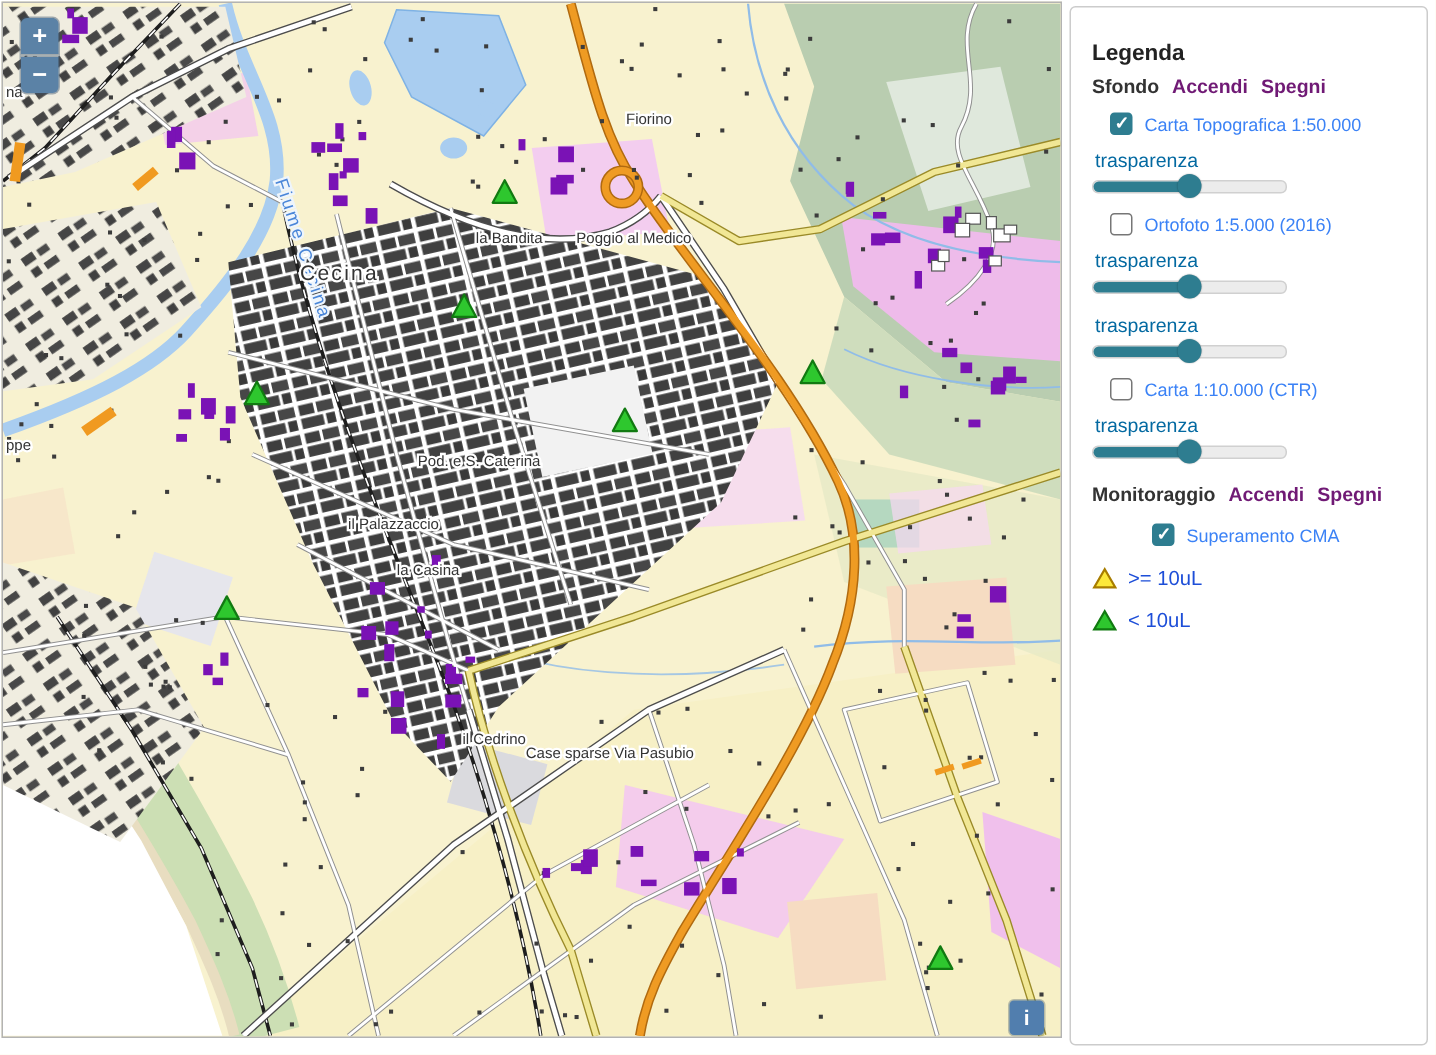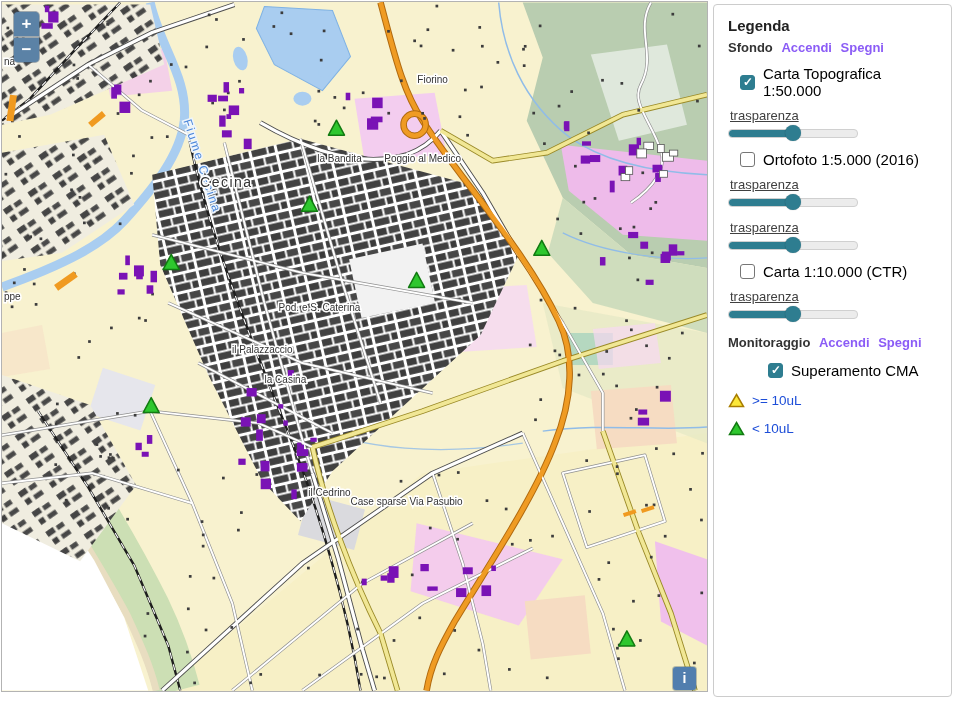--- a/index.html
+++ b/index.html
@@ -8,31 +8,31 @@
   .map-area{position:absolute;left:1px;top:1px;width:705px;height:689px;border:1px solid #b3b3b3;box-sizing:content-box;overflow:hidden;background:#f8f2cf;}
   .map-area svg{display:block;}
   .maplabel{paint-order:stroke;stroke:#ffffff;stroke-width:3px;fill:#333;font-family:"Liberation Sans",sans-serif;}
   .waterlabel{paint-order:stroke;stroke:#eef5fc;stroke-width:3px;fill:#4a86d8;font-family:"Liberation Sans",sans-serif;letter-spacing:2px;}
   .zoomctl{position:absolute;left:12px;top:10px;width:25px;z-index:5;}
   .zoombtn{width:25px;height:24px;background:#5b82a6;color:#fff;font-size:17px;font-weight:bold;text-align:center;line-height:24px;cursor:pointer;box-shadow:0 0 0 1px rgba(60,85,110,.45);}
   .zoombtn.zin{border-radius:4px 4px 0 0;margin-bottom:2px;}
   .zoombtn.zout{border-radius:0 0 4px 4px;}
   .infobtn{position:absolute;left:671px;top:665px;width:23px;height:23px;background:#517eae;border-radius:3px;color:#fff;font-weight:bold;font-size:14px;text-align:center;line-height:23px;cursor:pointer;z-index:5;box-shadow:0 0 0 1px rgba(60,85,110,.35);}
   
-  .panel{position:absolute;left:713px;top:4px;width:239px;height:693px;box-sizing:border-box;background:#fff;border:1px solid #ccc;border-radius:4px;padding:10px 12px;color:#333;}
+  .panel{position:absolute;left:713px;top:4px;width:239px;height:693px;box-sizing:border-box;background:#fff;border:1px solid #ccc;border-radius:4px;padding:20px 12px;color:#333;}
   .panel-title{font-size:15px;font-weight:bold;color:#222;margin:2px 0 6px 2px;}
   .section-row{font-size:13px;font-weight:bold;margin:0 0 10px 2px;}
-  .section-row .link{color:#8b5cf6;font-weight:bold;text-decoration:none;margin-left:5px;cursor:pointer;}
+  .section-row .link{color:#701a75;font-weight:bold;text-decoration:none;margin-left:5px;cursor:pointer;}
   .chk-row{display:flex;align-items:center;margin:4px 0 9px 14px;cursor:pointer;}
   .chk-row.cma{margin:12px 0 14px 42px;}
   .checkbox{display:inline-block;width:15px;height:15px;box-sizing:border-box;background:#fff;border:1px solid #767676;border-radius:3px;margin-right:8px;position:relative;flex:0 0 auto;}
   .checkbox.checked{background:#2e7d90;border-color:#2e7d90;}
   .checkbox.checked::after{content:"\2713";position:absolute;left:2px;top:-1px;color:#fff;font-size:12px;font-weight:bold;}
-  .chk-label{font-size:15px;color:#000000;}
-  .transp-label{font-size:13px;color:#404040;margin:0 0 6px 4px;text-decoration:underline;}
+  .chk-label{font-size:12px;color:#3b82f6;}
+  .transp-label{font-size:13px;color:#0369a1;margin:0 0 6px 4px;}
   .slider{position:relative;width:128px;height:7px;background:#ececec;border:1px solid #d0d0d0;border-radius:4px;margin:0 0 13px 2px;cursor:pointer;}
   .slider-fill{position:absolute;left:0;top:0;height:7px;background:#2e7d90;border-radius:4px 0 0 4px;}
   .slider-thumb{position:absolute;top:-5px;width:16px;height:16px;margin-left:-8px;background:#2e7d90;border-radius:50%;box-shadow:0 0 1px rgba(0,0,0,.4);}
   .monitoring{margin-top:16px;}
   .tri-row{display:flex;align-items:center;font-size:13.5px;color:#1d4ed8;margin:0 0 13px 2px;}
   .tri-row svg{margin-right:7px;flex:0 0 auto;}
 </style>
 </head>
 <body>
 

